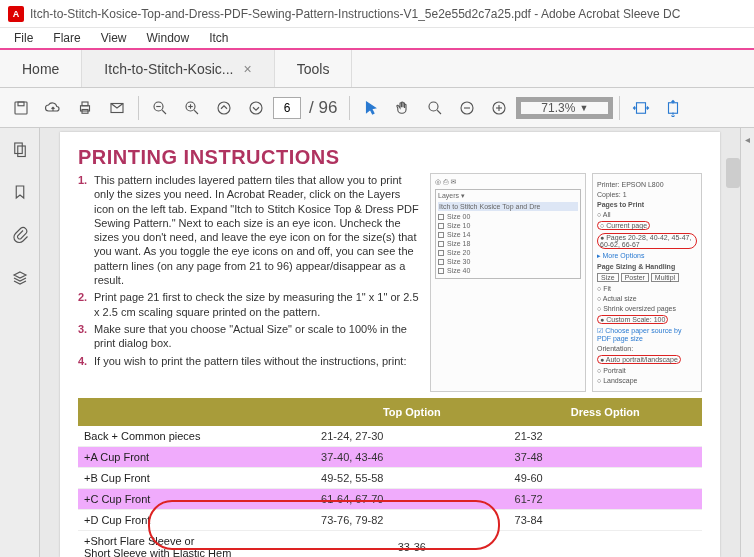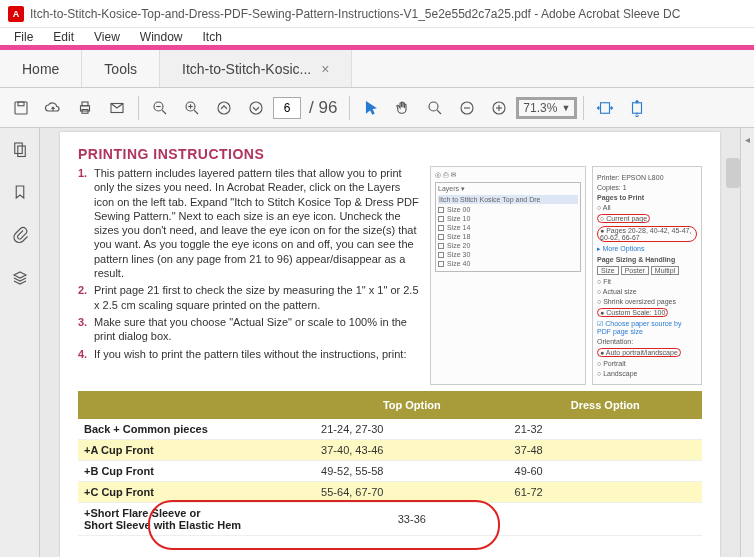--- a/index.html
+++ b/index.html
@@ -1,94 +1,94 @@
 <!DOCTYPE html>
 <html><head>
 <meta charset="utf-8">
 <style>
   * { box-sizing: border-box; margin: 0; padding: 0; font-family: "Segoe UI", Arial, sans-serif; }
   body { width: 754px; height: 557px; background: #fff; overflow: hidden; font-size: 12px; color: #333; }
   .titlebar { height: 28px; background: #fff; display: flex; align-items: center; padding: 0 8px; border-bottom: 1px solid #e5e5e5; }
   .titlebar .app-icon { width: 16px; height: 16px; background: #d00; margin-right: 6px; display: flex; align-items: center; justify-content: center; color: #fff; font-size: 9px; font-weight: bold; border-radius: 2px; }
   .titlebar .title { font-size: 12px; color: #555; }
-  .menubar { height: 22px; display: flex; align-items: center; padding: 0 4px; border-bottom: 5px solid #ec4899; }
+  .menubar { height: 22px; display: flex; align-items: center; padding: 0 4px; border-bottom: 2px solid #ec4899; }
   .menubar span { padding: 2px 10px; font-size: 12px; color: #333; cursor: default; }
   .tabbar { height: 38px; background: #f7f7f7; display: flex; align-items: stretch; border-bottom: 1px solid #ccc; }
   .tabbar .tab { padding: 0 22px; display: flex; align-items: center; font-size: 14px; color: #444; border-right: 1px solid #ddd; }
   .tabbar .tab.doc { background: #f0f0f0; position: relative; }
   .tabbar .close { margin-left: 10px; color: #888; font-size: 14px; }
   .toolbar { height: 40px; background: #f7f7f7; display: flex; align-items: center; padding: 0 6px; border-bottom: 1px solid #ccc; gap: 2px; }
   .tool-btn { width: 30px; height: 30px; display: flex; align-items: center; justify-content: center; color: #555; border-radius: 2px; }
   .tool-btn svg { width: 18px; height: 18px; stroke: #555; fill: none; stroke-width: 1.5; }
   .tool-sep { width: 1px; height: 24px; background: #ccc; margin: 0 4px; }
   .page-input { width: 28px; height: 22px; border: 1px solid #aaa; text-align: center; font-size: 12px; }
   .page-total { font-size: 17px; color: #555; margin: 0 6px; }
-  .zoom-box { height: 22px; border: 3px solid #a3a3a3; padding: 0 4px; display: flex; align-items: center; font-size: 12px; color: #555; }
+  .zoom-box { height: 22px; border: 5px solid #a3a3a3; padding: 0 20px; display: flex; align-items: center; font-size: 12px; color: #555; }
   .zoom-box .chev { margin-left: 4px; font-size: 9px; }
   .tool-btn.blue svg { stroke: #2a7ad1; }
   .workspace { display: flex; height: calc(557px - 28px - 22px - 38px - 40px); }
   .leftrail { width: 40px; background: #ededed; border-right: 1px solid #ccc; display: flex; flex-direction: column; align-items: center; padding-top: 12px; gap: 22px; }
   .leftrail .rail-btn svg { width: 18px; height: 18px; stroke: #555; fill: none; stroke-width: 1.5; }
   .content { flex: 1; background: #e9e9e9; overflow: hidden; position: relative; display:flex; justify-content:center;}
   .rightrail { width: 14px; background: #ededed; border-left: 1px solid #ccc; display:flex; flex-direction:column; align-items:center; padding-top:6px;}
   .rightrail .caret { font-size:10px; color:#888; }
   .page { width: 660px; background: #fff; margin-top: 4px; padding: 14px 18px 0 18px; box-shadow: 0 0 2px rgba(0,0,0,.2); position:relative; }
-  .heading { color: #b03360; font-weight: bold; font-size: 14px; letter-spacing: .5px; margin-bottom: 4px; }
+  .heading { color: #b03360; font-weight: bold; font-size: 20px; letter-spacing: .5px; margin-bottom: 4px; }
   .cols { display: flex; gap: 10px; }
   .leftcol { width: 342px; }
   .rightcol { flex:1; display:flex; flex-direction:column; gap:4px;}
   .instr-list { font-size: 11px; line-height: 1.3; color: #333; }
   .instr-item { display:flex; margin-bottom:3px; }
   .instr-num { color:#b03360; font-weight:bold; width:16px; flex-shrink:0; }
   .instr-text { flex:1; }
   .panel { border:1px solid #ccc; background:#fcfcfc; font-size:7px; color:#666; padding:4px; flex:1; }
   .panel .panel-row { display:flex; align-items:center; gap:3px; margin:2px 0;}
   .panel .eye { width:6px;height:6px;border:1px solid #888; }
   .print-panel { border:1px solid #ccc; background:#fcfcfc; font-size:7px; color:#555; padding:4px; width:110px;}
   .print-panel .sec { margin:3px 0; }
   .print-panel .circle-red { border:1.5px solid #d22; border-radius:8px; padding:0 2px; display:inline-block;}
   .print-panel .bluet { color:#2a7ad1;}
   .thumbs { display:flex; gap:6px;}
   .tbl { width: 100%; margin-top: 6px; border-collapse: collapse; font-size:11px;}
   .tbl th { background:#a89c3a; color:#fff; font-weight:bold; padding:8px 6px; text-align:center;}
   .tbl td { padding:4px 6px; border-bottom:1px solid #eee;}
-  .tbl td.label { font-weight:bold; color:#222;}
-  .tbl tr.alt td { background:#fef9c3;}
+  .tbl td.label { font-weight:normal; color:#222;}
+  .tbl tr.alt td { background:#f0abfc;}
   .tbl td.center { text-align:center; }
   .oval { position:absolute; border:2px solid #d22; border-radius:50%/50%; pointer-events:none;}
   .annot1 { left:108px; top:372px; width:352px; height:50px; border-radius:24px;}
   .scroll-thumb{ position:absolute; right:0; top:30px; width:14px; height:30px; background:#cdcdcd; border-radius:3px;}
 </style>
 </head>
 <body>
 
 <div class="titlebar">
   <div class="app-icon">A</div>
   <div class="title">Itch-to-Stitch-Kosice-Top-and-Dress-PDF-Sewing-Pattern-Instructions-V1_5e2e55d2c7a25.pdf - Adobe Acrobat Sleeve DC</div>
 </div>
 
 <div class="menubar">
   <span>File</span>
-  <span>Edit</span>
+  <span>Flare</span>
   <span>View</span>
   <span>Window</span>
   <span>Itch</span>
 </div>
 
 <div class="tabbar">
   <div class="tab">
       <span>Home</span>
-    </div>
-  <div class="tab">
-      <span>Tools</span>
     </div>
   <div class="tab doc">
     <span>Itch-to-Stitch-Kosic...</span>
     <span class="close">×</span>
   </div>
+  <div class="tab">
+      <span>Tools</span>
+    </div>
 </div>
 
 <div class="toolbar">
   <div class="tool-btn">
       <svg viewBox="0 0 24 24">
         <rect x="4" y="4" width="16" height="16" rx="1"></rect>
         <rect x="8" y="4" width="8" height="5"></rect>
       </svg>
     </div>
   <div class="tool-btn">
@@ -315,22 +315,27 @@
               <td>37-40, 43-46</td>
               <td>37-48</td>
             </tr>
         <tr>
               <td class="label">+B Cup Front</td>
               <td>49-52, 55-58</td>
               <td>49-60</td>
             </tr>
         <tr class="alt">
               <td class="label">+C Cup Front</td>
-              <td>55-64, 67-70</td>
+              <td>61-64, 67-70</td>
               <td>61-72</td>
+            </tr>
+        <tr>
+              <td class="label">+D Cup Front</td>
+              <td>73-76, 79-82</td>
+              <td>73-84</td>
             </tr>
         <tr>
               <td class="label" style="white-space:pre-line">+Short Flare Sleeve or
 Short Sleeve with Elastic Hem</td>
               <td class="center" colspan="1">33-36</td>
               <td></td>
             </tr>
       </tbody>
         </table>
     </div>

